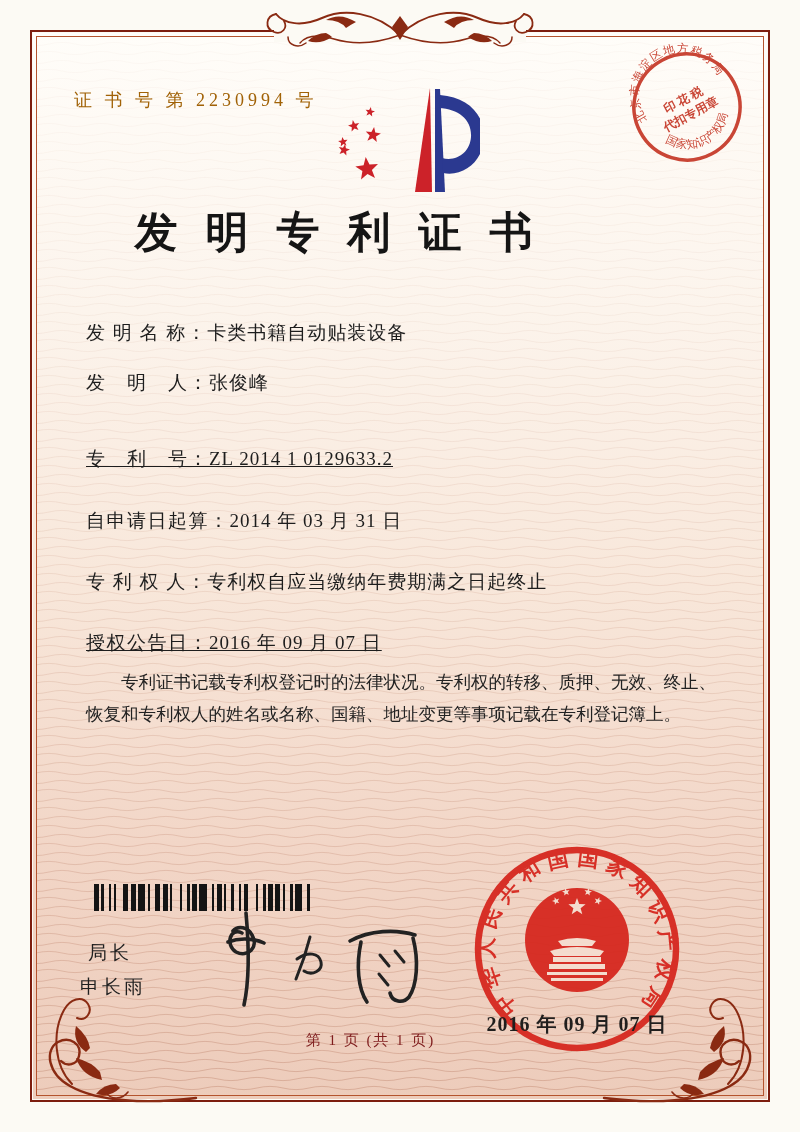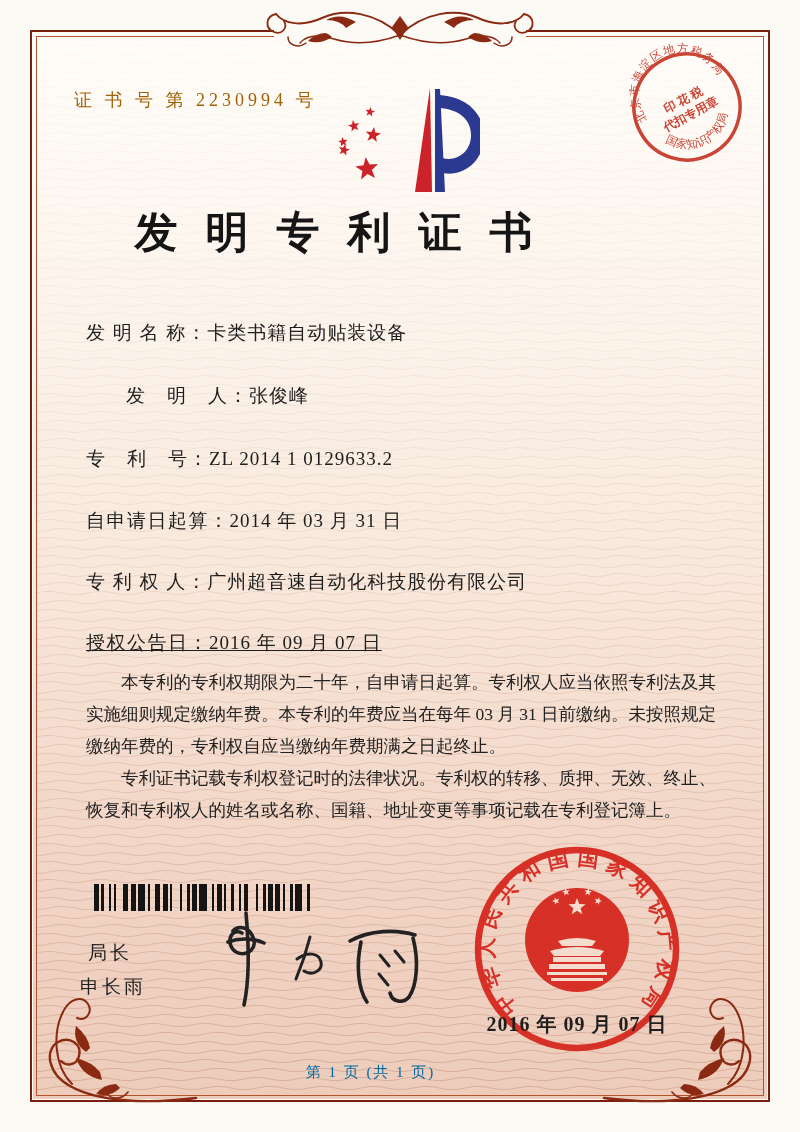--- a/index.html
+++ b/index.html
@@ -37,21 +37,21 @@
   .field-row .val{letter-spacing:1px;}
   .paragraphs{
     left:86px;top:666px;width:630px;font-size:17.5px;line-height:1.83;
     text-align:justify;color:#222;
   }
   .paragraphs p{margin:0;text-indent:2em;}
   .barcode{left:94px;top:884px;width:218px;height:27px;display:flex;}
   .barcode div{height:100%;}
   .director-title{left:88px;top:940px;font-size:19px;letter-spacing:3px;font-family:Liberation Serif, serif;}
   .director-name{left:80px;top:974px;font-size:19px;letter-spacing:3px;}
-  .footer{left:0;top:1063px;width:741px;text-align:center;font-size:15px;letter-spacing:2px;color:#0369a1;}
+  .footer{left:0;top:1031px;width:741px;text-align:center;font-size:15px;letter-spacing:2px;color:#7f1d1d;}
   .stamp-svg{left:612px;top:32px;transform:rotate(-28deg);opacity:.92;}
   .seal-svg{left:462px;top:845px;opacity:.95;}
   .flourish-right{transform:scaleX(-1);}
   svg text{font-family:"Liberation Serif","DejaVu Serif",serif;}
 </style>
 </head>
 <body>
 
 <div class="abs inner-paper"></div>
 <svg id="waves" class="abs" width="728" height="1060">
@@ -233,28 +233,27 @@
   <text x="75" y="71" text-anchor="middle" font-size="12" font-weight="bold" fill="var(--stamp_red,#c53726)">印 花 税</text>
   <text x="75" y="87" text-anchor="middle" font-size="12" font-weight="bold" fill="var(--stamp_red,#c53726)">代扣专用章</text>
   <text font-size="11.5" fill="var(--stamp_red,#c53726)">
     <textPath href="#taxBottomArc" textLength="80">国家知识产权局</textPath>
   </text>
 </svg>
 
 <div class="abs title">发明专利证书</div>
 
 <div class="abs field-row" style="top:320px;"><span>发 明 名 称：</span><span class="val">卡类书籍自动贴装设备</span></div>
-<div class="abs field-row" style="top:383px;margin-left:40px;"><span>发　明　人：</span><span class="val">张俊峰</span></div>
-<div class="abs field-row" style="top:446px;"><span>专　利　号：</span><span class="val">ZL 2014 1 0129633.2</span></div>
+<div class="abs field-row" style="top:370px;"><span>发　明　人：</span><span class="val">张俊峰</span></div>
+<div class="abs field-row" style="top:446px;text-decoration:underline;"><span>专　利　号：</span><span class="val">ZL 2014 1 0129633.2</span></div>
 <div class="abs field-row" style="top:508px;"><span>自申请日起算：</span><span class="val">2014 年 03 月 31 日</span></div>
-<div class="abs field-row" style="top:569px;"><span>专 利 权 人：</span><span class="val">广州超音速自动化科技股份有限公司</span></div>
+<div class="abs field-row" style="top:569px;"><span>专 利 权 人：</span><span class="val">专利权自应当缴纳年费期满之日起终止</span></div>
 <div class="abs field-row" style="top:630px;text-decoration:underline;"><span>授权公告日：</span><span class="val">2016 年 09 月 07 日</span></div>
 
 <div class="abs paragraphs">
-  <p>本专利的专利权期限为二十年，自申请日起算。专利权人应当依照专利法及其实施细则规定缴纳年费。本专利的年费应当在每年 03 月 31 日前缴纳。未按照规定缴纳年费的，专利权自应当缴纳年费期满之日起终止。</p>
   <p>专利证书记载专利权登记时的法律状况。专利权的转移、质押、无效、终止、恢复和专利权人的姓名或名称、国籍、地址变更等事项记载在专利登记簿上。</p>
 </div>
 
 <div class="abs barcode" id="barcode">
     <div style="flex-grow: 2; background: rgb(20, 20, 20);"></div>
     <div style="flex-grow: 1; background: transparent;"></div>
     <div style="flex-grow: 1; background: rgb(20, 20, 20);"></div>
     <div style="flex-grow: 2; background: transparent;"></div>
     <div style="flex-grow: 1; background: rgb(20, 20, 20);"></div>
     <div style="flex-grow: 1; background: transparent;"></div>

